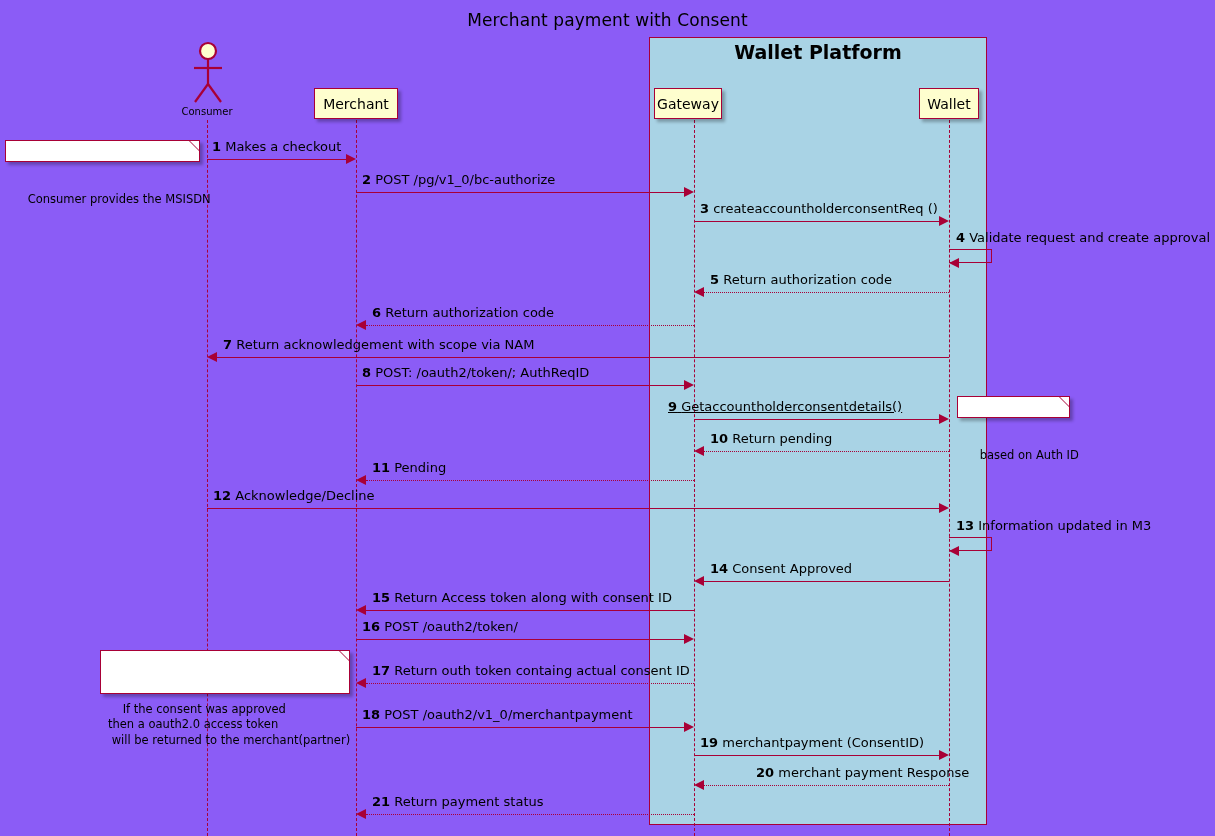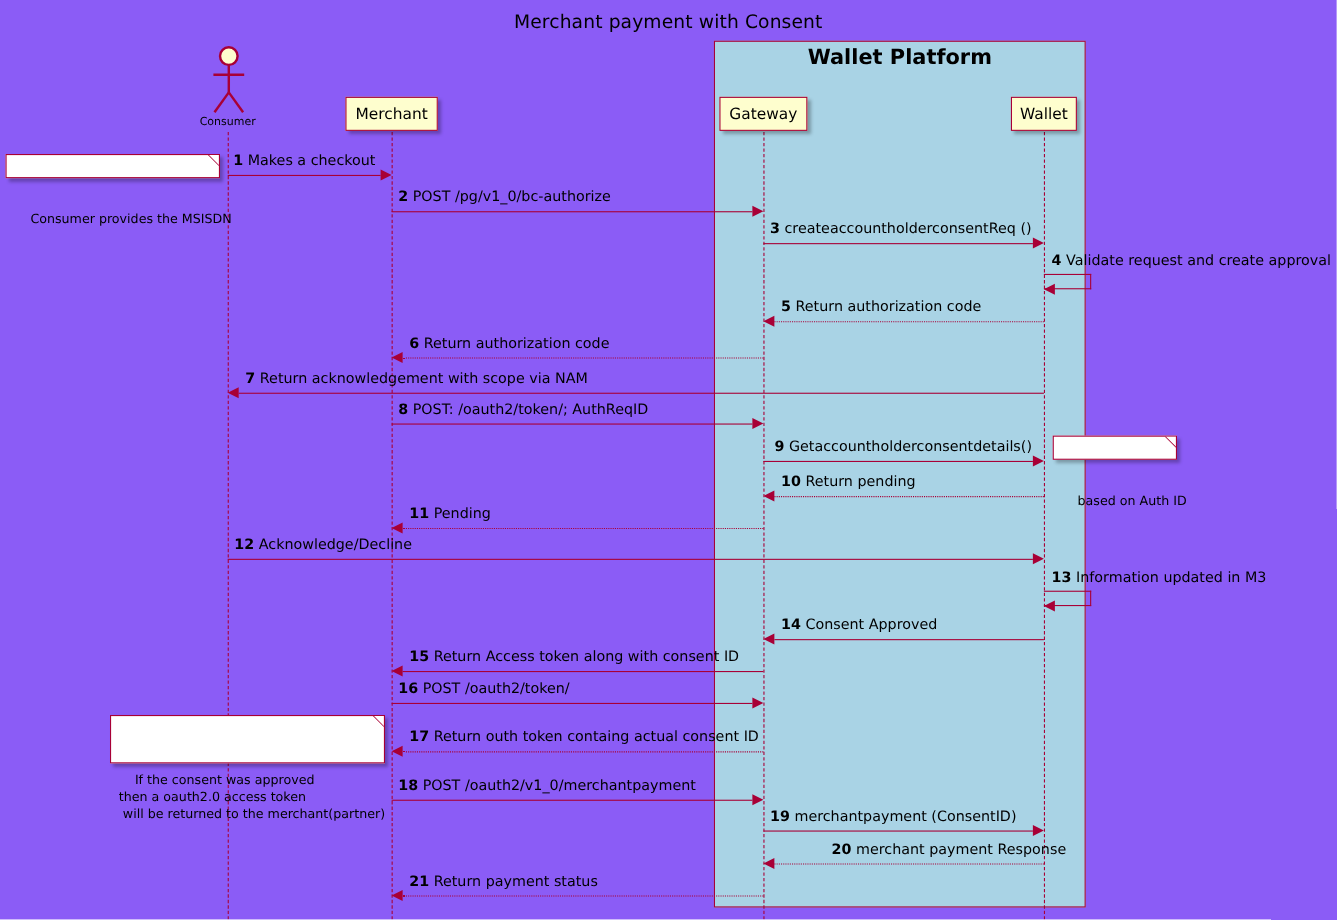--- a/index.html
+++ b/index.html
@@ -170,21 +170,21 @@
         <line x1="26" y1="42" x2="39" y2="60" stroke="#A80036" stroke-width="2.2"></line>
       </g>
     </svg>
   </div>
   <div class="actor-label" style="left:147px; top:106px; width:120px;">Consumer</div>
 
   <div class="participant" style="left:314px; top:88px; width:84px; height:31px;">
     <span>Merchant</span>
   </div>
 
-  <div class="participant" style="left:654px; top:88px; width:80px; height:31px;">
+  <div class="participant" style="left:654px; top:88px; width:68px; height:31px;">
     <span>Gateway</span>
   </div>
 
   <div class="participant" style="left:919px; top:88px; width:60px; height:31px;">
     <span>Wallet</span>
   </div>
 
   <div class="msg-label" style="left:212px; top:140px;">
     <span class="msg-num">1</span>
     <span>Makes a checkout</span>
@@ -234,21 +234,21 @@
   <div class="msg-line" style="left:217px; top:357px; width:732px;"></div>
   <div class="arrow-head left" style="left:207px; top:352px;"></div>
 
   <div class="msg-label" style="left:362px; top:366px;">
     <span class="msg-num">8</span>
     <span>POST: /oauth2/token/; AuthReqID</span>
   </div>
   <div class="msg-line" style="left:356px; top:385px; width:328px;"></div>
   <div class="arrow-head right" style="left:684px; top:380px;"></div>
 
-  <div class="msg-label" style="left:704px; top:400px;">
+  <div class="msg-label" style="left:668px; top:400px;text-decoration:underline;">
     <span class="msg-num">9</span>
     <span>Getaccountholderconsentdetails()</span>
   </div>
   <div class="msg-line" style="left:694px; top:419px; width:245px;"></div>
   <div class="arrow-head right" style="left:939px; top:414px;"></div>
 
   <div class="msg-label" style="left:710px; top:432px;">
     <span class="msg-num">10</span>
     <span>Return pending</span>
   </div>

